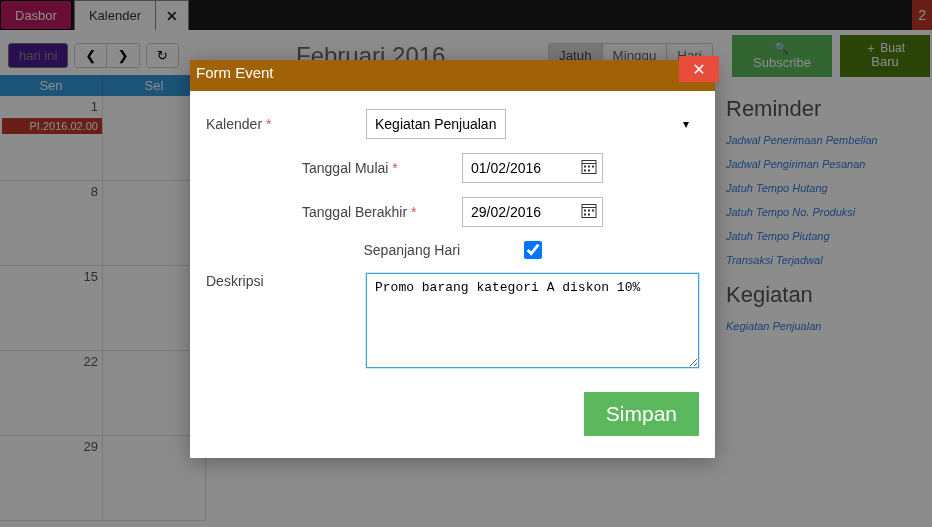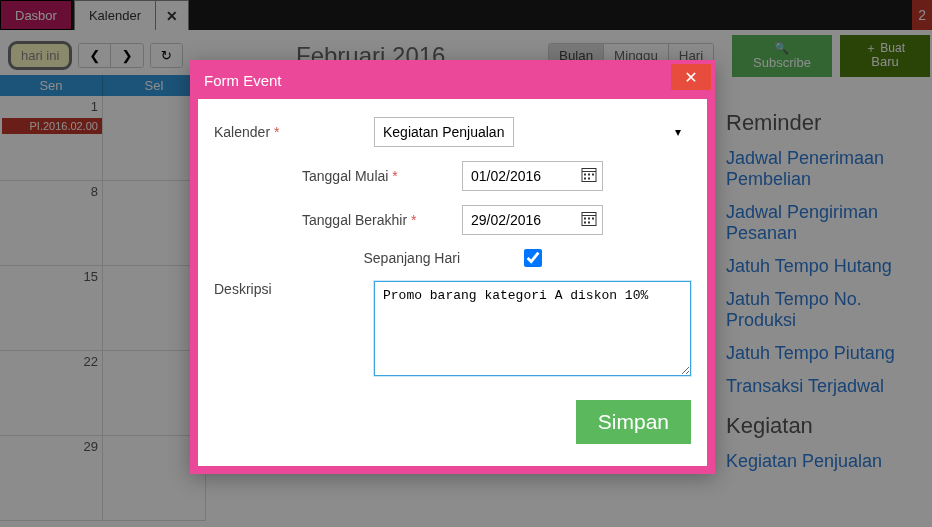--- a/index.html
+++ b/index.html
@@ -6,49 +6,49 @@
 body { font-family: "Segoe UI", Arial, sans-serif; font-size: 14px; background: #fff; width: 932px; height: 527px; overflow: hidden; position: relative; }
 
 .topbar { height: 30px; background: #1a1a1a; display: flex; align-items: center; position: relative; }
 .tab { height: 30px; display: inline-flex; align-items: center; padding: 0 14px; font-size: 13px; cursor: pointer; }
 .tab-inactive { background: #be185d; color: #fff; border: 1px solid #000; }
 .tab-active { background: #fff; color: #333; border-top: 1px solid #888; border-left: 1px solid #888; border-right: 1px solid #888; margin-left: 2px; }
 .tab-close { background: #fff; color: #333; font-weight: bold; padding: 0 10px; border-top: 1px solid #888; border-right: 1px solid #888; height: 30px; display: inline-flex; align-items: center; }
 .topbar-right { position: absolute; right: 0; top: 0; height: 30px; color: #fff; background: #c0392b; padding: 0 6px; display: flex; align-items: center; }
 
 .toolbar { height: 45px; display: flex; align-items: center; padding: 6px 8px 0 8px; gap: 6px; position: relative; }
-.btn-plain { border: 3px solid #737373; background: #fef9c3; padding: 4px 10px; font-size: 13px; color: #888; border-radius: 9px; cursor: pointer; }
+.btn-plain { border: 1px solid #737373; background: #4c1d95; padding: 4px 10px; font-size: 13px; color: #888; border-radius: 3px; cursor: pointer; }
 .btn-group { display: inline-flex; border: 1px solid #ccc; border-radius: 3px; overflow: hidden; }
 .btn-group button { border: none; background: #fff; padding: 4px 10px; cursor: pointer; }
 .btn-group button + button { border-left: 1px solid #ccc; }
 .title-month { position: absolute; left: 50%; transform: translateX(-170px); font-size: 24px; color: #666; }
 .view-group { position: absolute; left: 548px; display: inline-flex; border: 1px solid #ccc; border-radius: 3px; overflow: hidden; font-size: 13px; }
 .view-group button { border: none; padding: 4px 10px; background: #fff; color: #666; cursor: pointer; }
 .view-group button + button { border-left: 1px solid #ccc; }
 .view-group button.active { background: #ddd; color: #444; }
 .btn-green { position: absolute; left: 732px; width: 100px; height: 42px; background: #5cb85c; color: #fff; border: none; display: flex; flex-direction: column; align-items: center; justify-content: center; font-size: 13px; cursor: pointer; }
 .btn-blue { position: absolute; left: 840px; width: 90px; height: 42px; background: #4d7c0f; color: #fff; border: none; display: flex; flex-direction: column; align-items: center; justify-content: center; font-size: 13px; cursor: pointer; line-height: 1.1; }
 .btn-blue span:first-child, .btn-green span:first-child { font-size: 12px; }
 
 .main { display: flex; }
 .calendar { width: 206px; }
 .cal-header { display: flex; }
 .cal-header div { flex: 1; background: #3498db; color: #fff; text-align: center; font-size: 13px; padding: 3px 0; border-right: 1px solid #2980b9; }
 .cal-cell-row { display: flex; border-bottom: 1px solid #ddd; height: 85px; }
 .cal-cell { flex: 1; border-right: 1px solid #ddd; position: relative; padding: 3px 4px; text-align: right; font-size: 13px; color: #555; }
 .cal-event { position: absolute; top: 22px; left: 2px; right: 0; background: #c0392b; color: #fff; font-size: 11px; padding: 2px 4px; white-space: nowrap; overflow: hidden; }
 
-.side { position: absolute; left: 726px; top: 110px; width: 206px; }
+.side { position: absolute; left: 726px; top: 96px; width: 206px; }
 .side h2 { font-size: 22px; color: #555; font-weight: normal; margin-bottom: 10px; }
-.side a { display: block; color: #2e7cd6; font-size: 18px; margin: 12px 0; cursor: pointer; }
+.side a { display: block; color: #2e7cd6; font-size: 11px; margin: 12px 0; cursor: pointer; font-style: italic; }
 .side h2.kg { margin-top: 16px; }
 
 .dim { position: absolute; top: 0; left: 0; width: 932px; height: 527px; background: rgba(0,0,0,0.45); }
 
-.modal { position: absolute; left: 190px; top: 60px; width: 525px; background: #ec4899; padding: 8px; box-shadow: 0 4px 20px rgba(0,0,0,0.3); }
+.modal { position: absolute; left: 190px; top: 60px; width: 525px; background: #a16207; padding: 0; box-shadow: 0 4px 20px rgba(0,0,0,0.3); }
 .modal-title { color: #fff; font-size: 15px; padding: 4px 6px 10px 6px; position: relative; }
 .modal-close { position: absolute; right: -4px; top: -4px; width: 40px; height: 26px; background: #e74c3c; color: #fff; display: flex; align-items: center; justify-content: center; cursor: pointer; font-size: 16px; }
 .modal-body { background: #fff; padding: 18px 16px 22px 16px; }
 .form-row { display: flex; align-items: center; margin-bottom: 14px; justify-content: center; }
 .form-row label { width: 160px; font-size: 14px; color: #444; }
 .req { color: #d9534f; }
 .form-row select, .form-row input[type=text] { flex: 1; padding: 6px 8px; border: 1px solid #bbb; font-size: 14px; }
 .input-wrap { flex: 1; position: relative; display: flex; }
 .input-wrap .icon-right { position: absolute; right: 8px; top: 50%; transform: translateY(-50%); cursor: pointer; color: #333; font-weight: bold; }
 .date-wrap { width: 141px; position: relative; }
@@ -77,21 +77,21 @@
   <button class="btn-plain">hari ini</button>
   <div class="btn-group">
     <button>❮</button>
     <button>❯</button>
   </div>
   <div class="btn-group">
     <button>↻</button>
   </div>
   <div class="title-month">Februari 2016</div>
   <div class="view-group">
-    <button class="active">Bulan</button>
+    <button class="active">Jatuh</button>
     <button>Minggu</button>
     <button>Hari</button>
   </div>
   <button class="btn-green">
     <span>🔍</span>
     <span>Subscribe</span>
   </button>
   <button class="btn-blue">
     <span>＋ Buat</span>
     <span>Baru</span>

